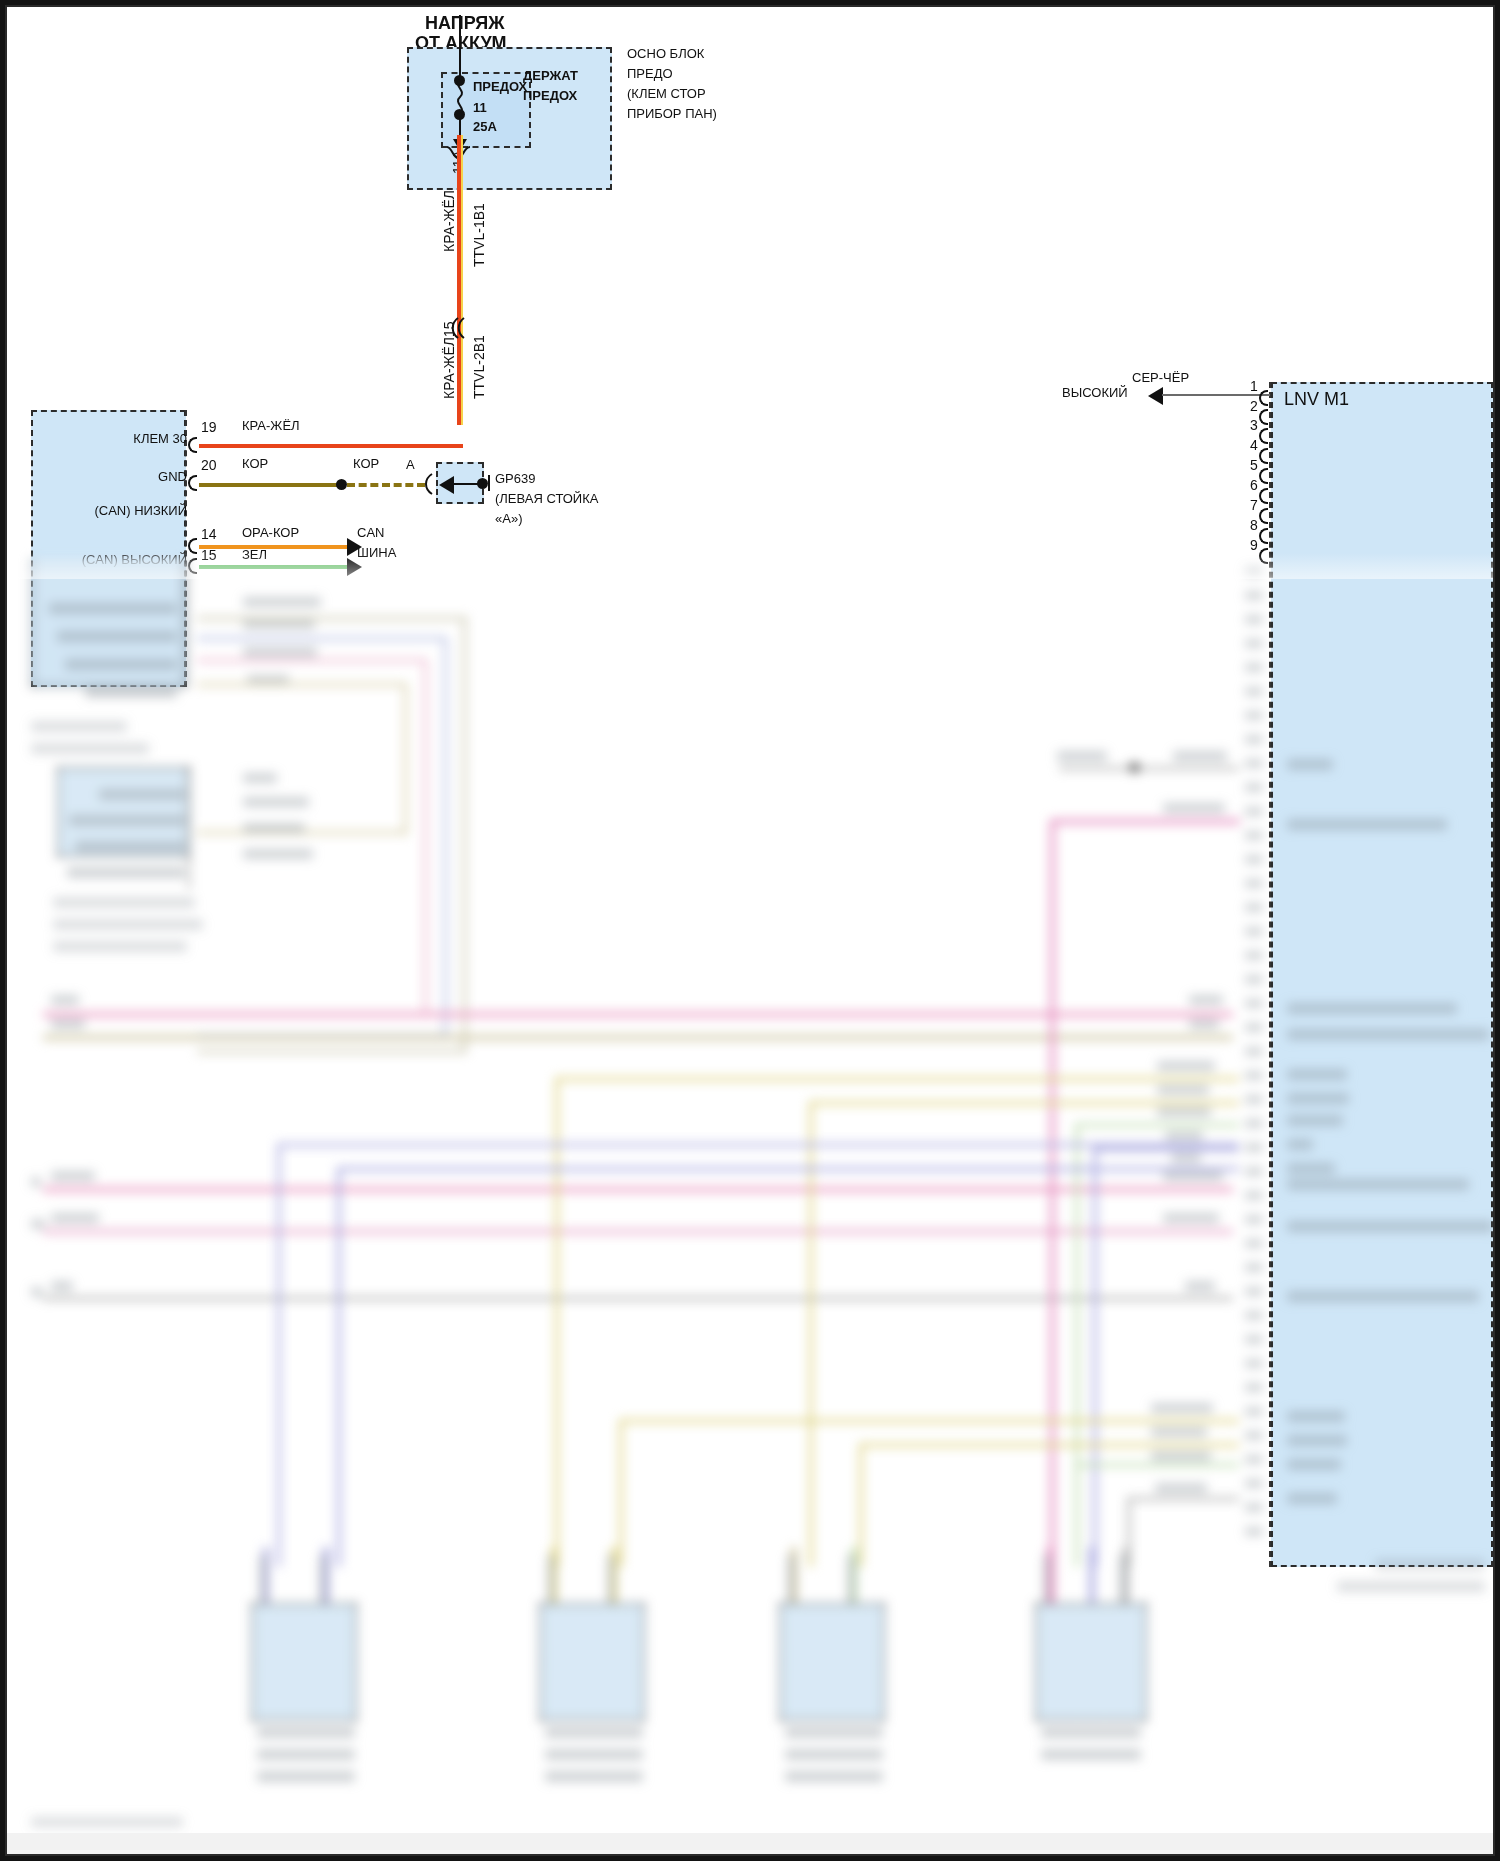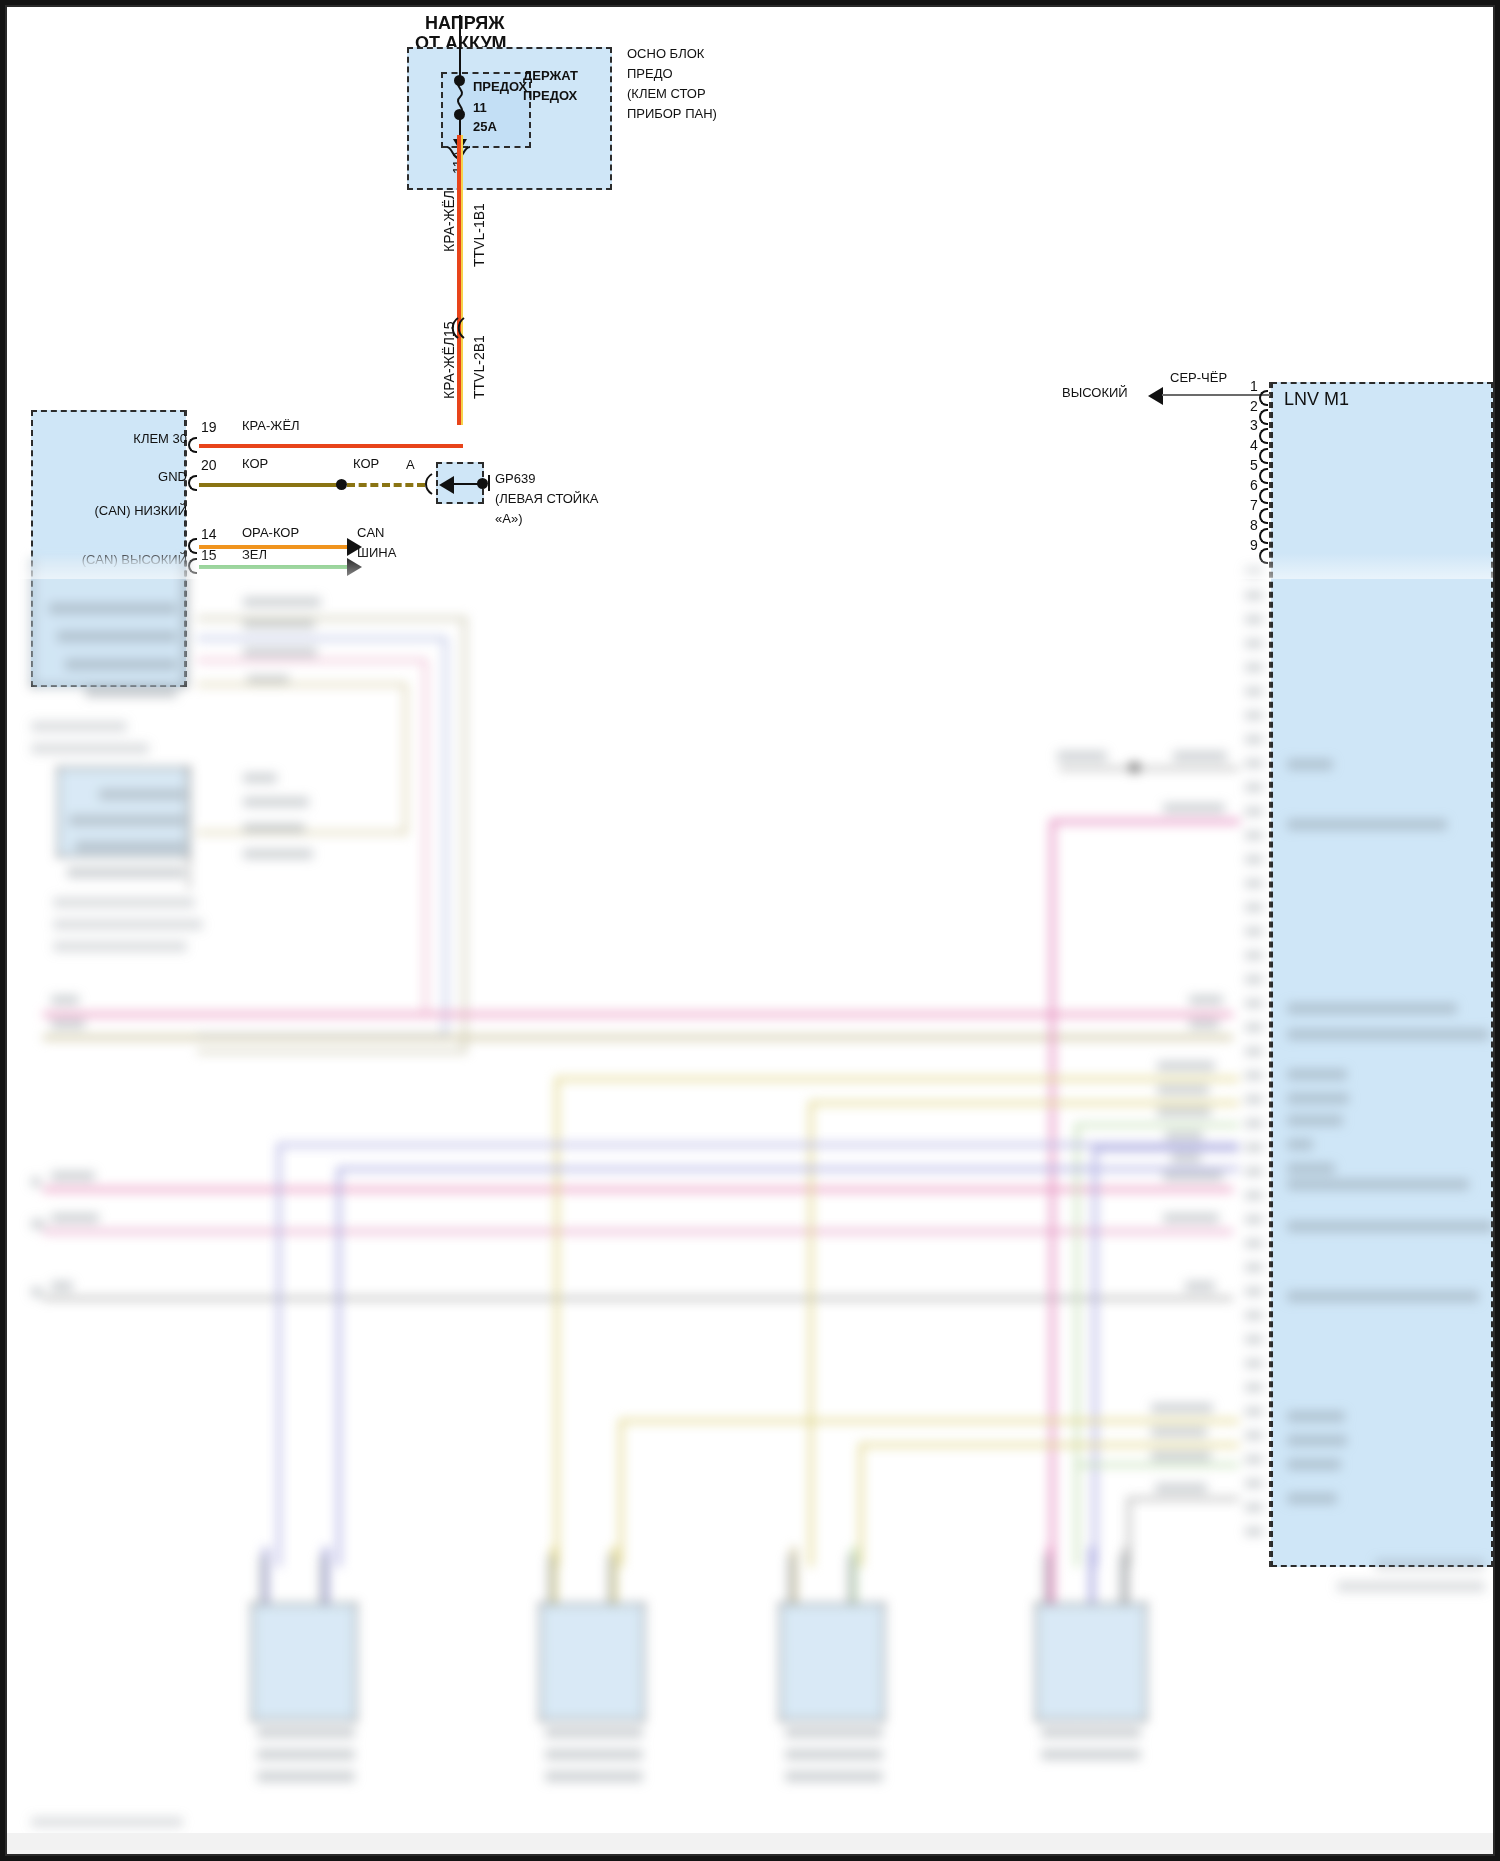--- a/index.html
+++ b/index.html
@@ -151,21 +151,21 @@
     <div class="wire wh" style="left:450px;top:437px;width:6px;height:4px;background:#e8441a;"></div>
 
     <div class="box" style="left:1264px;top:375px;width:222px;height:1185px;"></div>
     <div class="txt t16" style="left:1277px;top:382px;">LNV M1</div>
 
     <div style="position:absolute;left:1262px;top:375px;width:0;height:1185px;border-left:2px dashed #333;"></div>
 
     <div class="txt t15" style="left:1055px;top:378px;">ВЫСОКИЙ</div>
     <div class="arrow-l" style="left:1141px;top:380px;"></div>
     <div class="wire wh" style="left:1155px;top:387px;width:108px;height:2px;background:#6b6b6b;"></div>
-    <div class="txt t15" style="left:1163px;top:363px;">СЕР-ЧЁР</div>
+    <div class="txt t15" style="left:1125px;top:363px;">СЕР-ЧЁР</div>
 
     <div>
       <div class="txt t14" style="left:1243px;top:371px;">1</div>
       <div class="pin" style="left:1252px;top:383px;"></div>
       <div class="txt t14" style="left:1243px;top:391px;">2</div>
       <div class="pin" style="left:1252px;top:402px;"></div>
       <div class="txt t14" style="left:1243px;top:410px;">3</div>
       <div class="pin" style="left:1252px;top:421px;"></div>
       <div class="txt t14" style="left:1243px;top:430px;">4</div>
       <div class="pin" style="left:1252px;top:441px;"></div>

